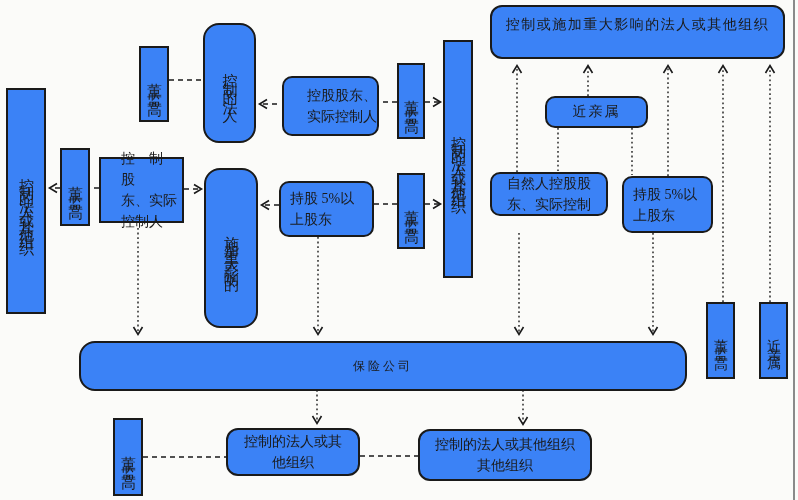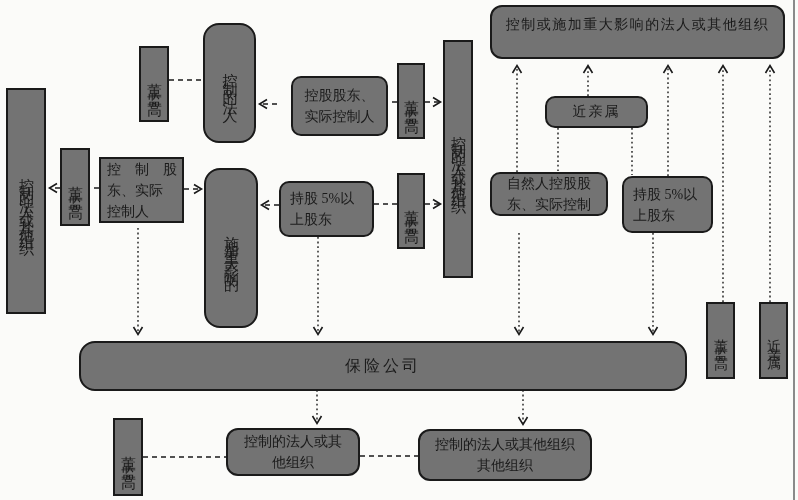--- a/index.html
+++ b/index.html
@@ -12,35 +12,35 @@
     width:798px;height:500px;
     background:#fbfbf9;
     overflow:hidden;
     color:#1a1a1a;
   }
   #wires{position:absolute;left:0;top:0;width:798px;height:500px;}
   .dash{stroke:#1a1a1a;stroke-width:1.5;stroke-dasharray:5 4;fill:none;}
   .dot{stroke:#1a1a1a;stroke-width:1.4;stroke-dasharray:1.8 2.8;fill:none;}
   .node{
     position:absolute;box-sizing:border-box;
-    border:2px solid #1a1a1a;background:#737373;
+    border:2px solid #1a1a1a;background:#3b82f6;
     display:flex;align-items:center;justify-content:center;
     color:#1a1a1a;
   }
   .rd10{border-radius:10px;}
   .rd12{border-radius:12px;}
   .rd16{border-radius:16px;}
   .mlabel{white-space:pre-line;font-size:14px;line-height:1.5;text-align:center;}
   .left{text-align:left;}
   .vlabel{writing-mode:vertical-lr;text-orientation:upright;font-size:15px;line-height:1;}
   .ls7{letter-spacing:7px;}
   .ls9{letter-spacing:9px;}
   .topalign{align-items:flex-start;padding-top:9px;}
   .toplabel{font-size:14px;letter-spacing:1.5px;}
-  .biglabel{font-size:16px;letter-spacing:3px;font-family:Liberation Serif, serif;}
+  .biglabel{font-size:12px;letter-spacing:3px;font-family:Liberation Serif, serif;}
   .smlabel{font-size:14px;letter-spacing:2px;}
   .edge-line{position:absolute;background:#8a8a8a;}
 </style>
 </head>
 <body>
 
 <div id="canvas">
 
   <svg id="wires" viewBox="0 0 798 500">
     <defs>
@@ -78,35 +78,35 @@
   </svg>
 
   <div class="node" style="left:6px;top:88px;width:40px;height:226px;">
     <span class="vlabel ls7">控制的法人或其他组织</span>
   </div>
 
   <div class="node" style="left:60px;top:148px;width:30px;height:78px;">
     <span class="vlabel ls9">董监高</span>
   </div>
 
-  <div class="node" style="left:99px;top:157px;width:85px;height:66px;padding-left:6px;justify-content:flex-start;">
+  <div class="node" style="left:99px;top:157px;width:85px;height:66px;padding-left:20px;justify-content:flex-start;">
     <span class="mlabel left">控　制　股
 东、实际
 控制人</span>
   </div>
 
   <div class="node" style="left:139px;top:46px;width:30px;height:76px;">
     <span class="vlabel ls9">董监高</span>
   </div>
 
   <div class="node rd16" style="left:203px;top:23px;width:53px;height:120px;">
     <span class="vlabel ls9">控制的法人</span>
   </div>
 
-  <div class="node rd10" style="left:291px;top:76px;width:97px;height:60px;">
+  <div class="node rd10" style="left:282px;top:76px;width:97px;height:60px;justify-content:flex-end;">
     <span class="mlabel">控股股东、
 实际控制人</span>
   </div>
 
   <div class="node rd16" style="left:204px;top:168px;width:54px;height:160px;">
     <span class="vlabel ls7">施加重大影响的</span>
   </div>
 
   <div class="node rd10" style="left:279px;top:181px;width:95px;height:56px;padding-left:9px;justify-content:flex-start;">
     <span class="mlabel left">持股 5%以

